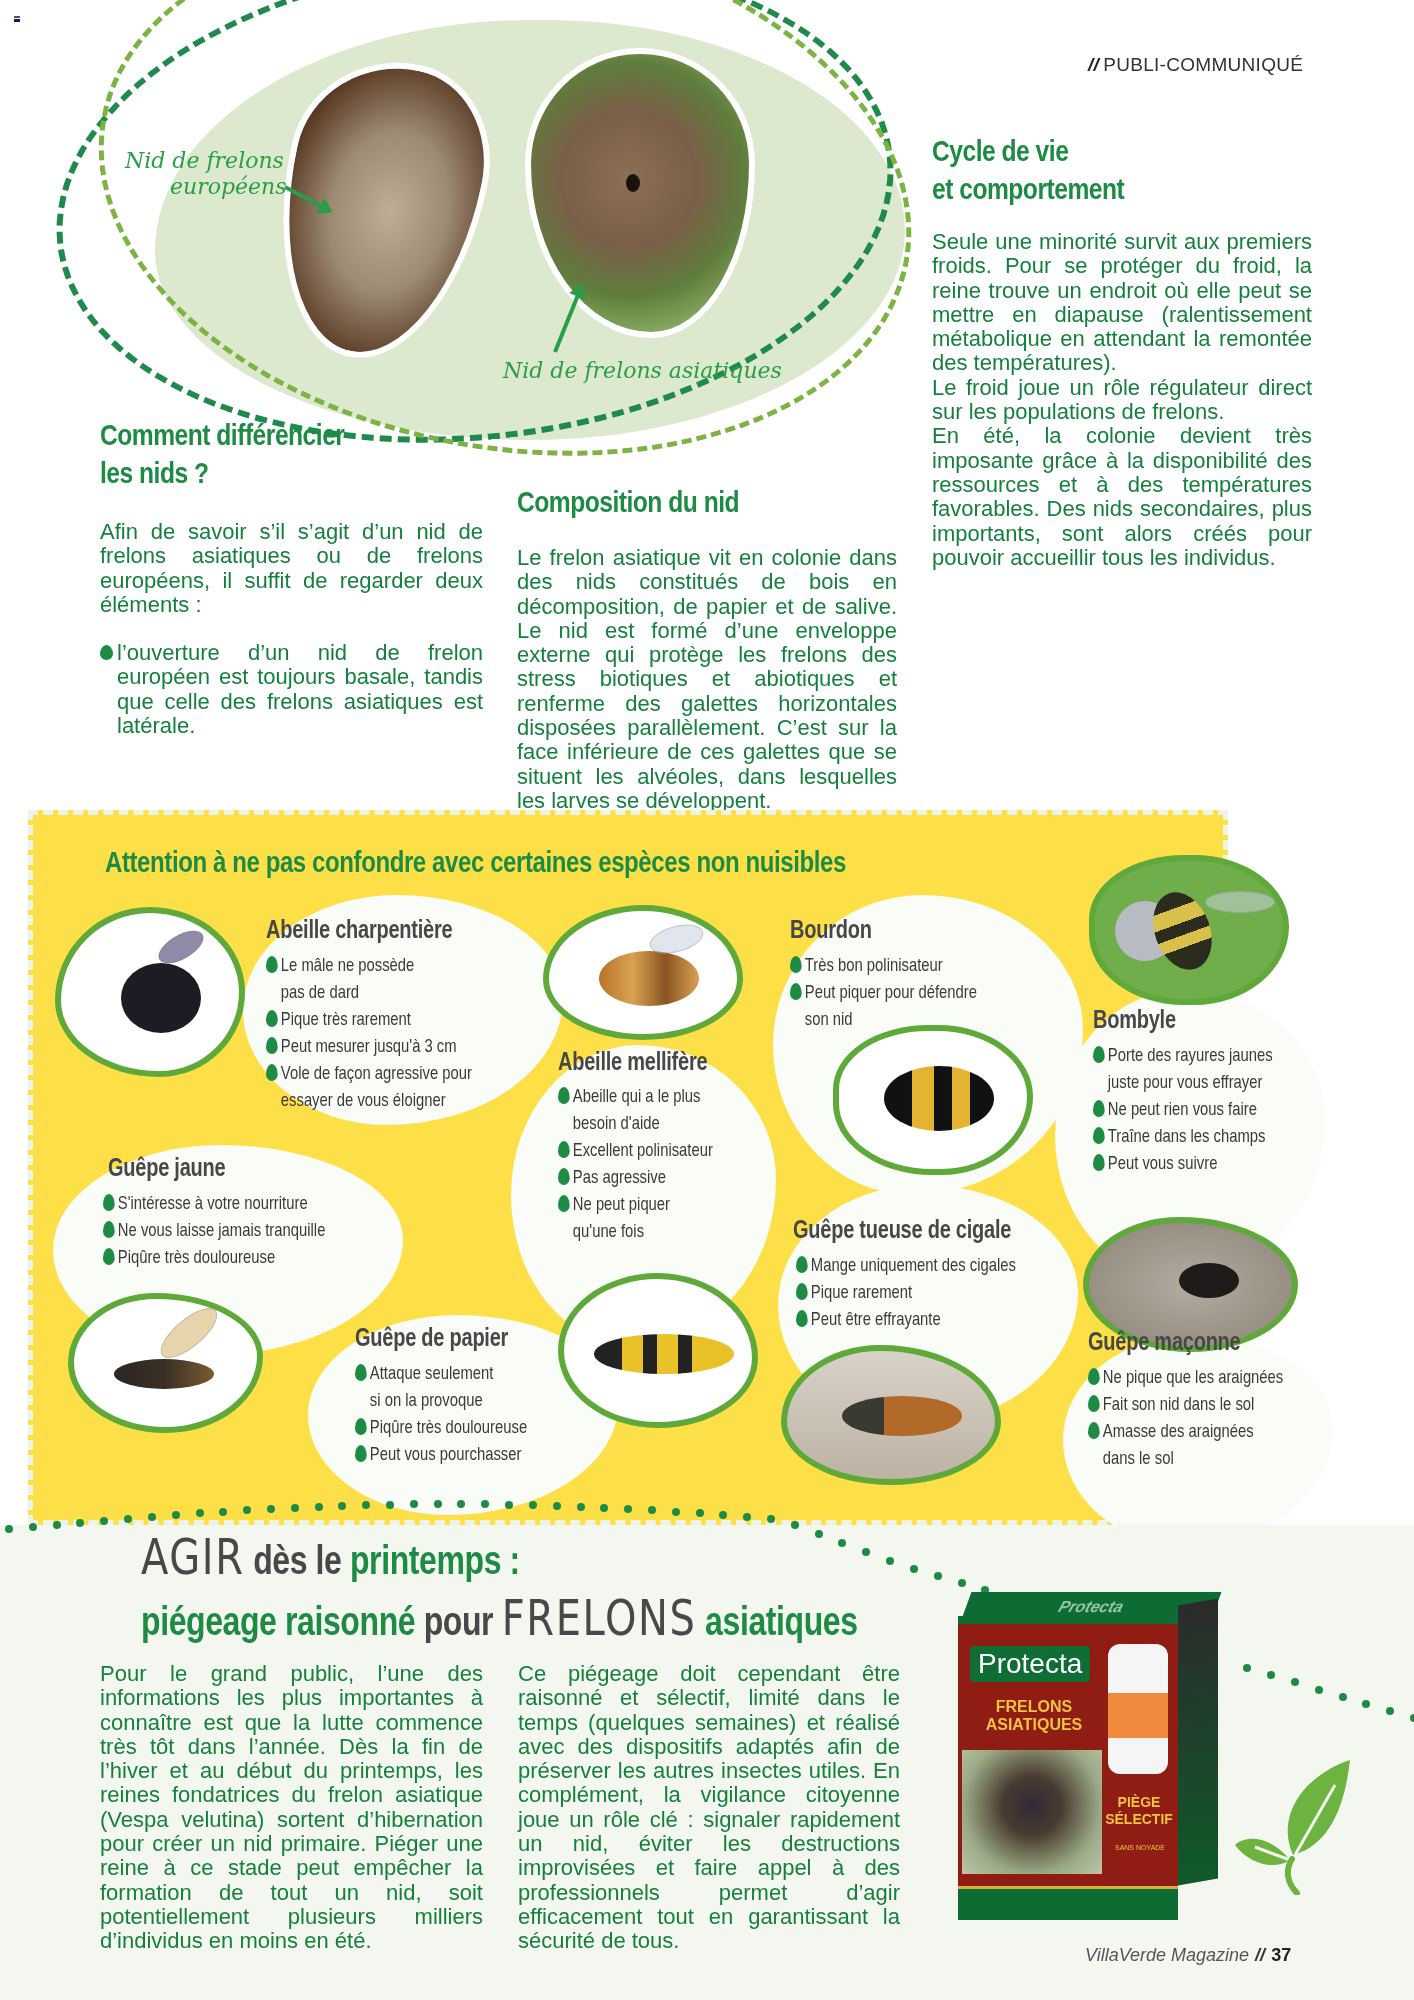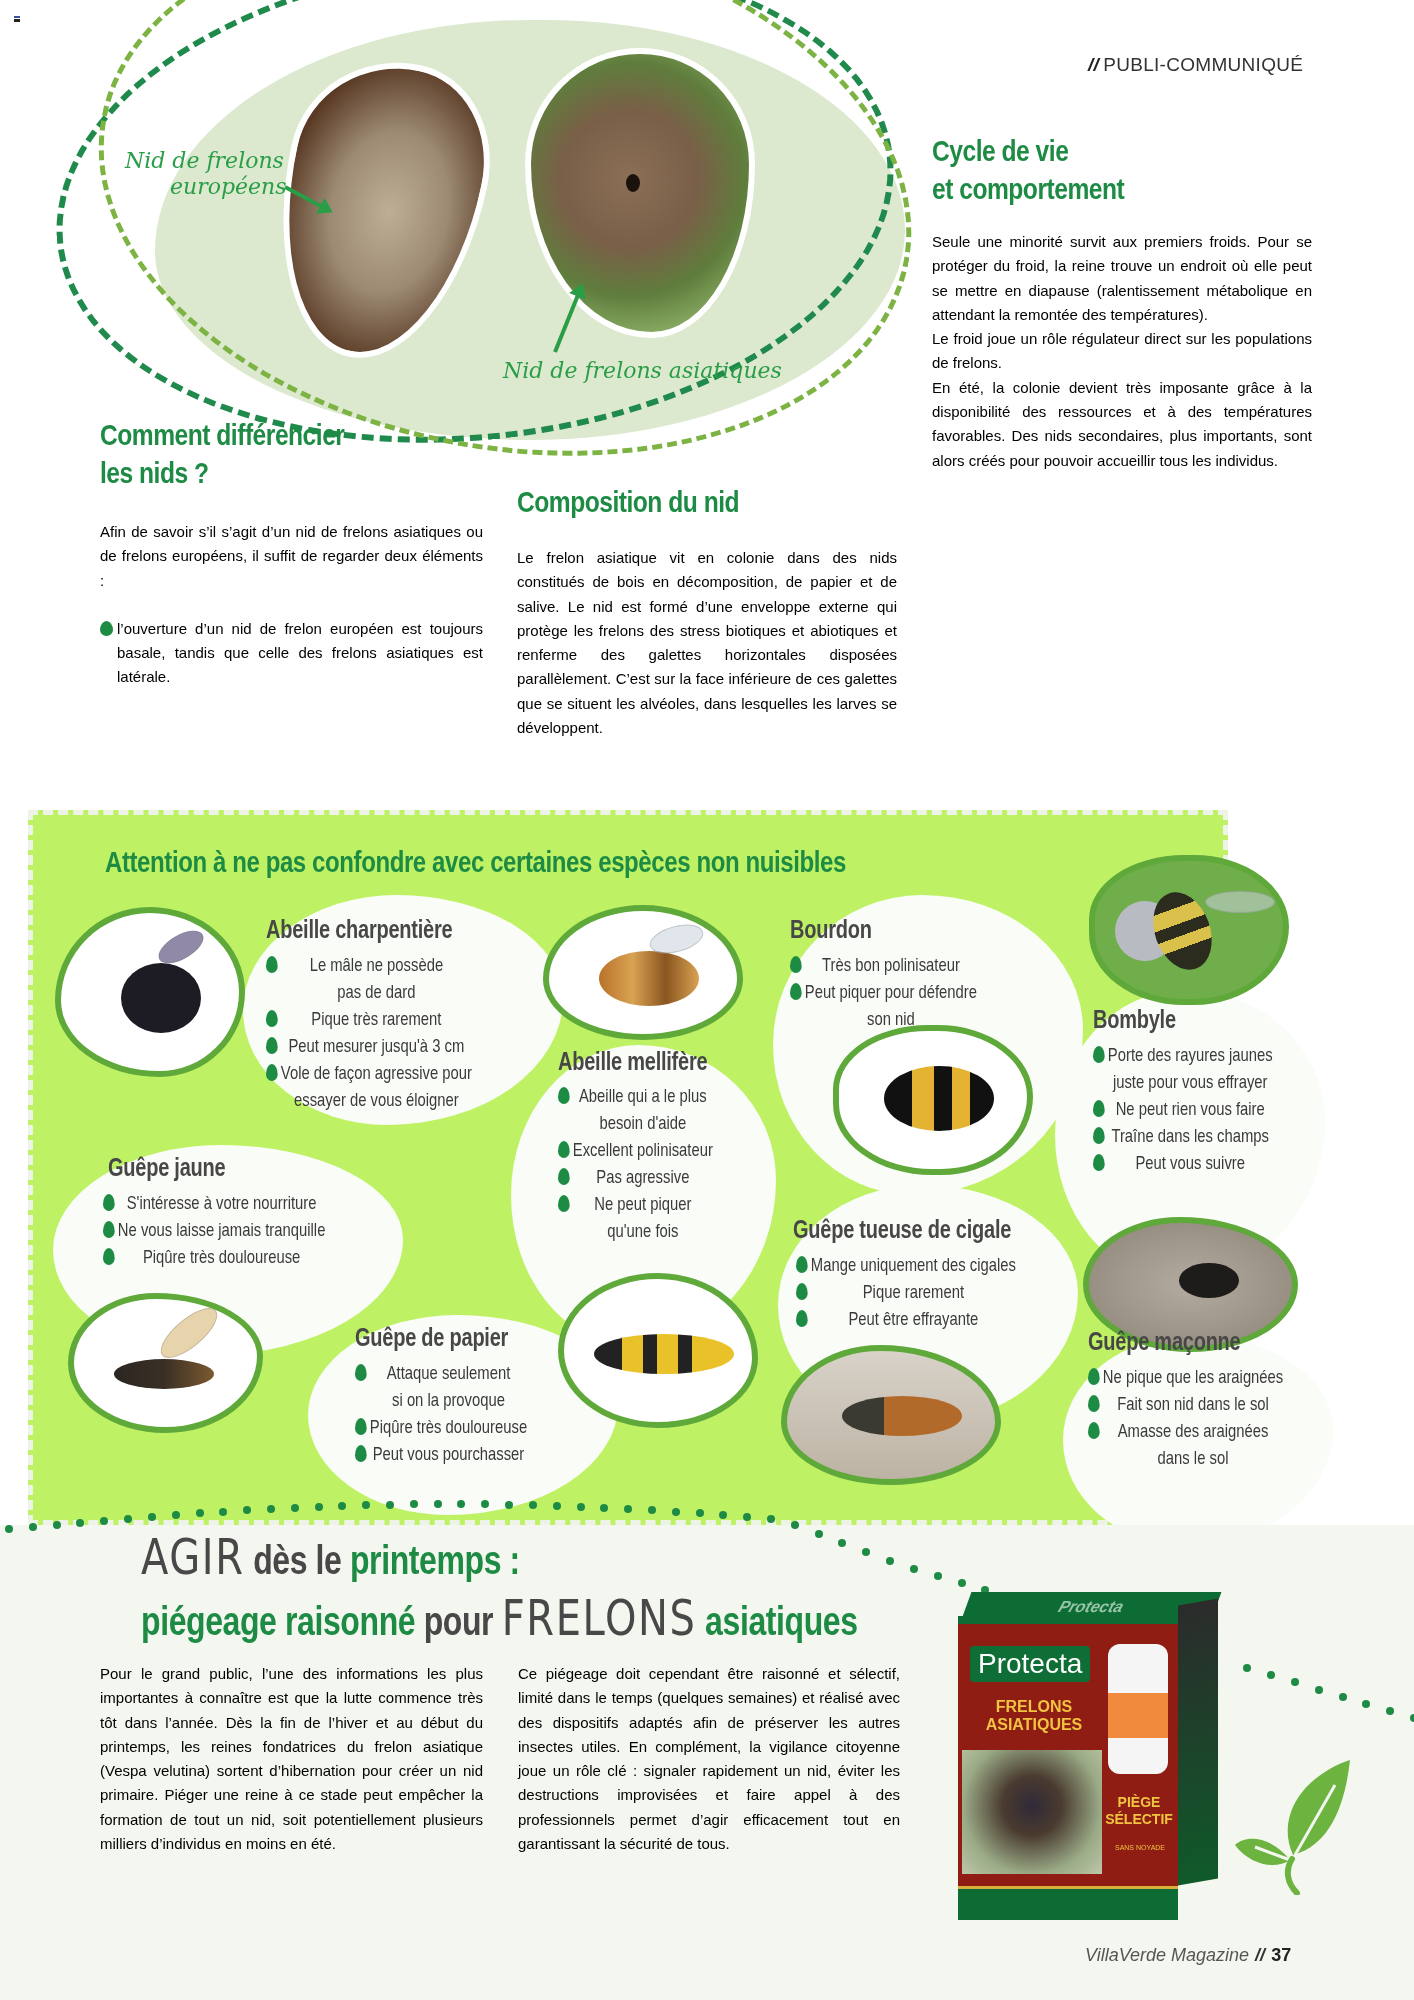--- a/index.html
+++ b/index.html
@@ -21,26 +21,26 @@
   .nest-eu { left: 225px; top: 60px; width: 200px; height: 300px; border-radius: 55% 45% 50% 50% / 35% 35% 65% 65%; background: radial-gradient(ellipse at 55% 50%, #bfae96 0%, #9c8a73 40%, #5a3a25 75%, #2a1a10 100%); transform: rotate(12deg); }
   .nest-as { left: 470px; top: 48px; width: 230px; height: 290px; border-radius: 50% 50% 45% 55% / 40% 40% 60% 60%; background: radial-gradient(circle at 45% 45%, #8b6f56 0%, #7a5f48 35%, #5f7d3c 60%, #8fb36a 85%); }
   .nest-as .hole { position: absolute; left: 95px; top: 120px; width: 14px; height: 18px; border-radius: 50%; background: #1b120c; }
 
   .hand-label { position: absolute; font-family: "DejaVu Serif", serif; font-style: italic; color: #2a9d47; font-size: 22px; line-height: 26px; }
   .arrow { position: absolute; height: 4px; background: #2a9d47; transform-origin: left center; }
   .arrow::after { content: ""; position: absolute; right: -4px; top: -7px; border-left: 14px solid #2a9d47; border-top: 9px solid transparent; border-bottom: 9px solid transparent; }
 
   
   .h-green { position: absolute; font-family: "Liberation Sans", sans-serif; font-weight: bold; color: #1e8b45; font-size: 30px; line-height: 38px; letter-spacing: -0.6px; transform: scaleX(0.82); transform-origin: left top; }
-  .body-text { position: absolute; font-family: "Liberation Sans", sans-serif; font-size: 15px; line-height: 24.3px; color: #000000; text-align: justify; }
+  .body-text { position: absolute; font-family: "Liberation Sans", sans-serif; font-size: 22px; line-height: 24.3px; color: #15803d; text-align: justify; }
   .bullet-p { position: relative; padding-left: 17px; margin-top: 24px; }
   .bullet-p .dot { position: absolute; left: 0; top: 4px; width: 13px; height: 15px; border-radius: 50% 50% 50% 50% / 60% 60% 40% 40%; background: #1e8b45; }
 
   
-  .species { position: absolute; left: 28px; top: 810px; width: 1200px; height: 715px; background: #bef264; border: 5px dashed #eef3e8; text-align: center; }
+  .species { position: absolute; left: 28px; top: 810px; width: 1200px; height: 715px; background: #fde047; border: 5px dashed #eef3e8; }
   .species-title { position: absolute; left: 72px; top: 30px; font-weight: bold; font-size: 30px; color: #1e8b45; transform: scaleX(0.8); transform-origin: left top; white-space: nowrap; letter-spacing: -0.5px; }
 
   .bubble { position: absolute; background: #fafcf7; border-radius: 48% 52% 55% 45% / 50% 45% 55% 50%; }
   .photo { position: absolute; border: 6px solid #5fa83a; overflow: hidden; background: #fff; }
   .card-title { position: absolute; font-weight: bold; font-size: 25px; color: #474747; transform: scaleX(0.8); transform-origin: left top; white-space: nowrap; letter-spacing: -0.3px; }
   .card-list { position: absolute; list-style: none; font-size: 19px; line-height: 27px; color: #3a3a3a; transform: scaleX(0.78); transform-origin: left top; white-space: nowrap; }
   .card-list li { position: relative; padding-left: 19px; }
   .card-list li .dot { position: absolute; left: 0; top: 5px; width: 15px; height: 17px; border-radius: 50% 50% 50% 50% / 60% 60% 40% 40%; background: #1e8b45; }
   .card-list li .cont { display: block; }
   .ins-body { position: absolute; border-radius: 50%; }

